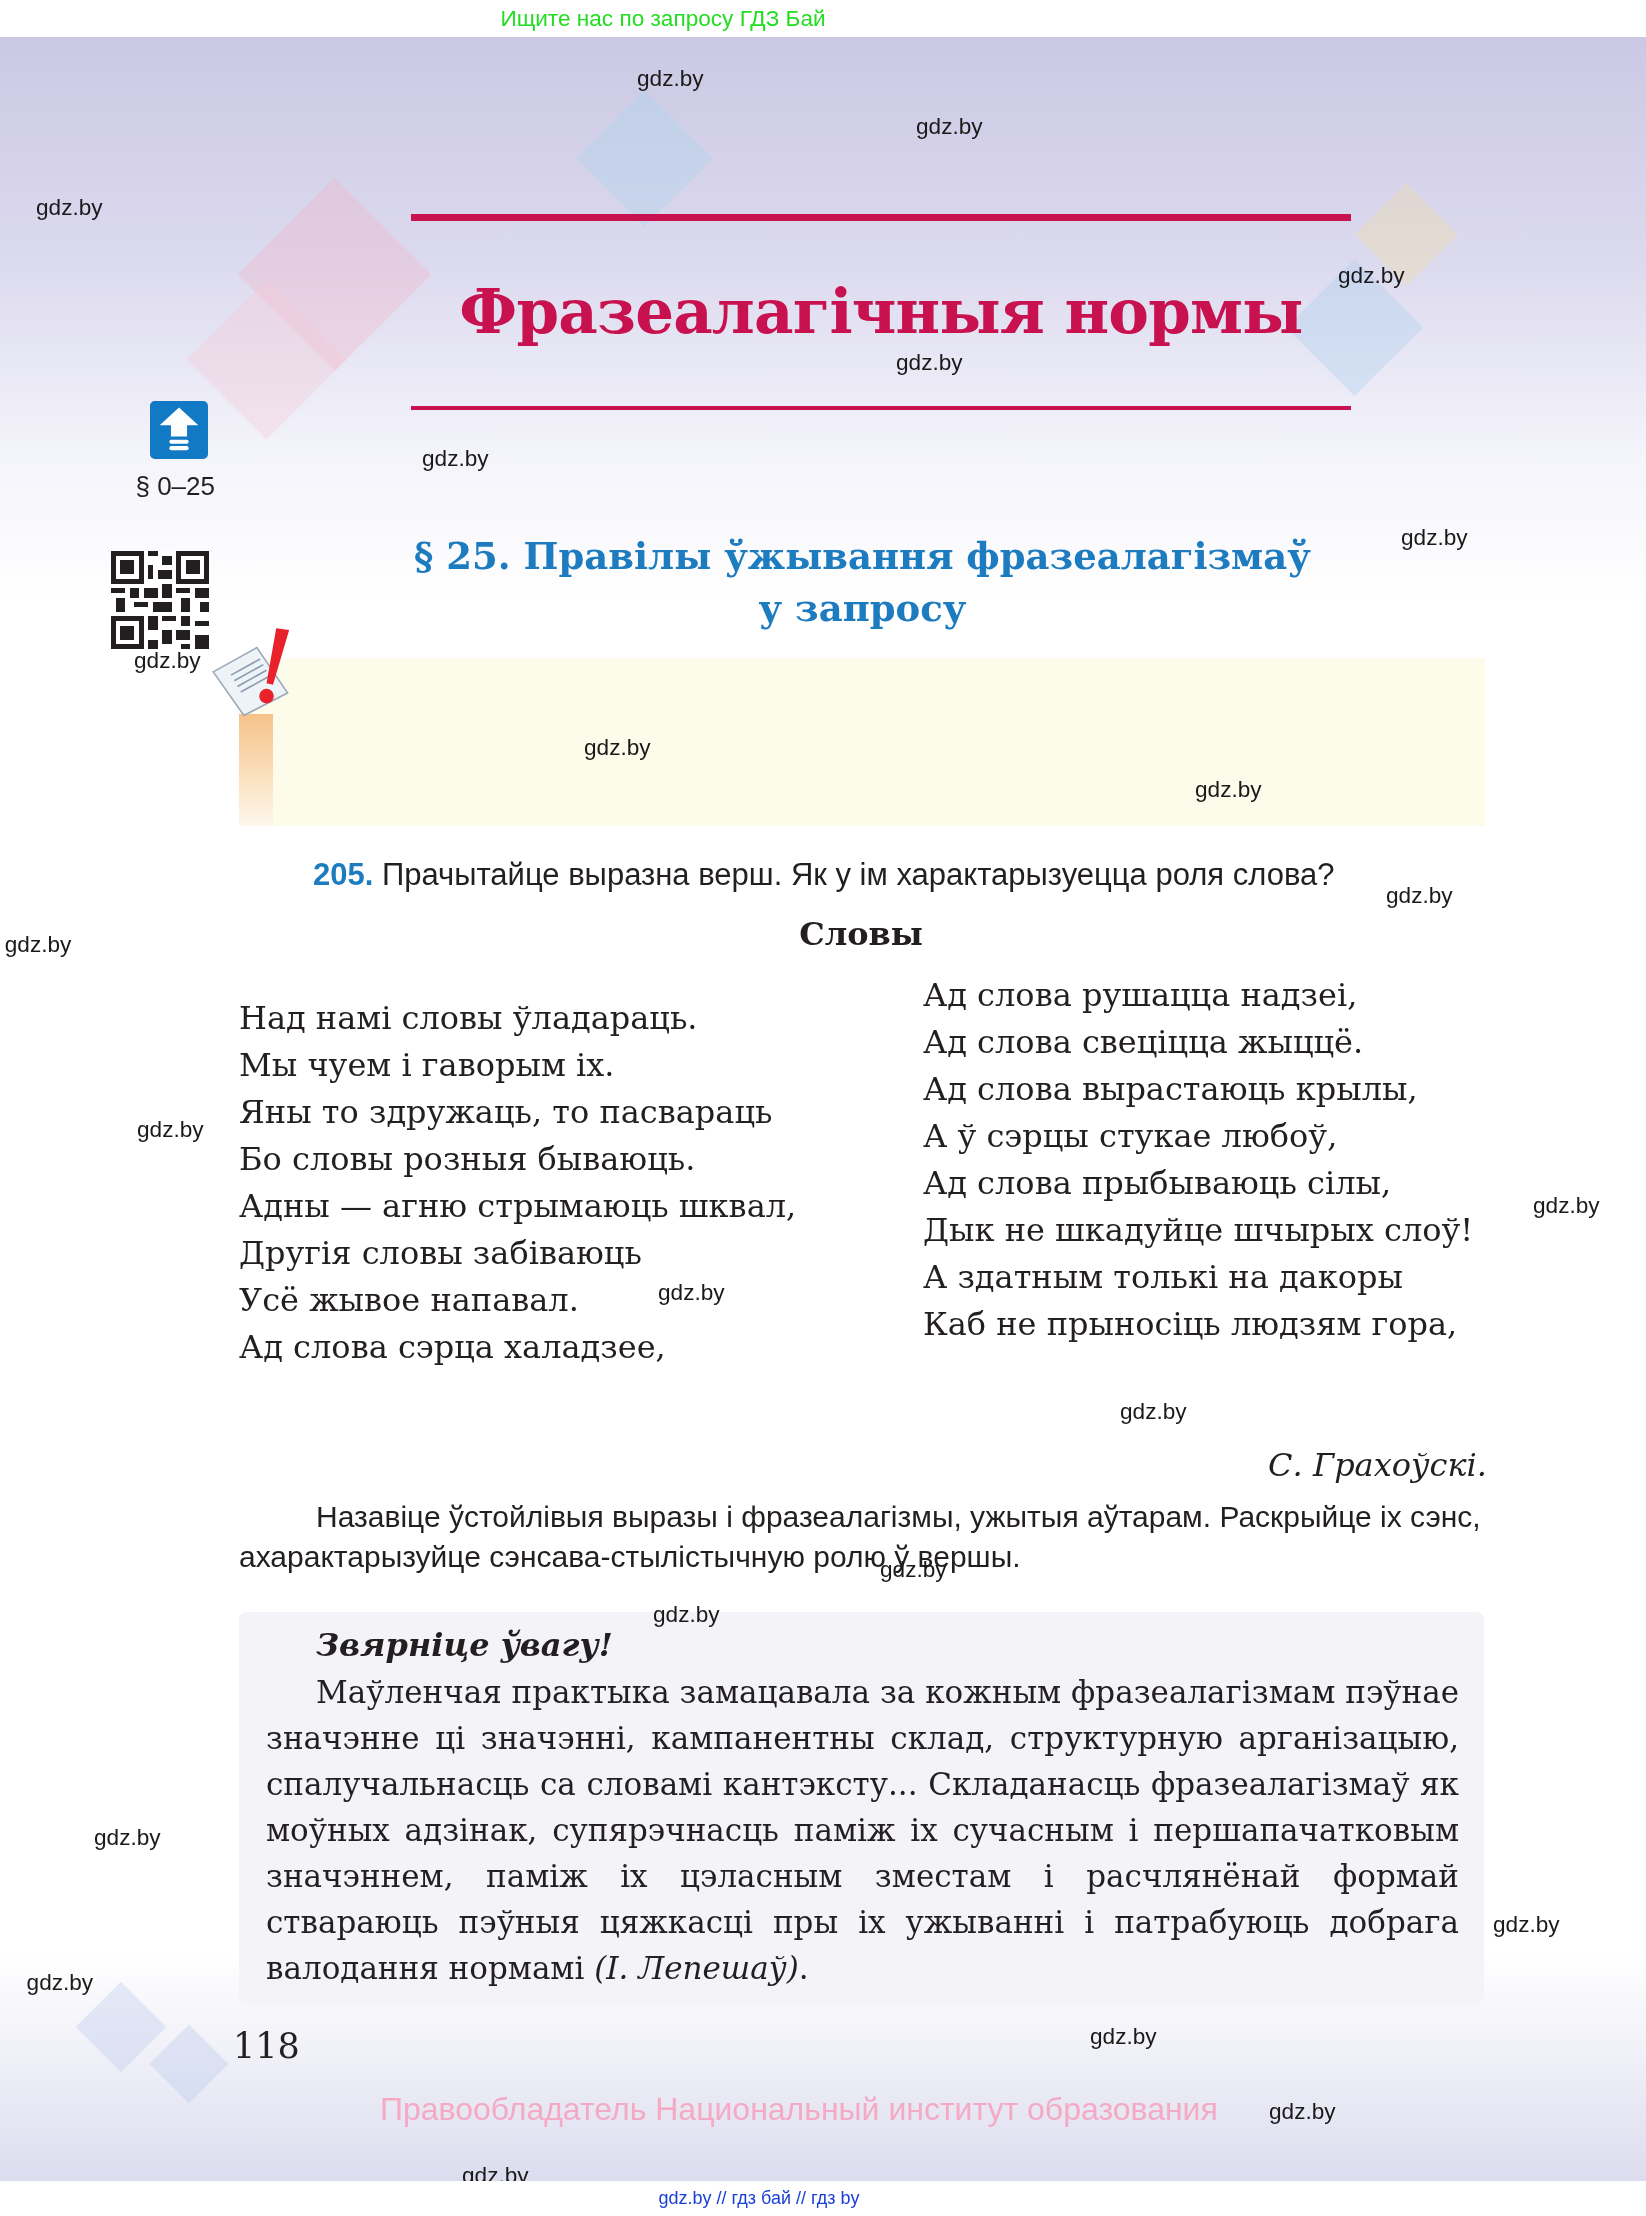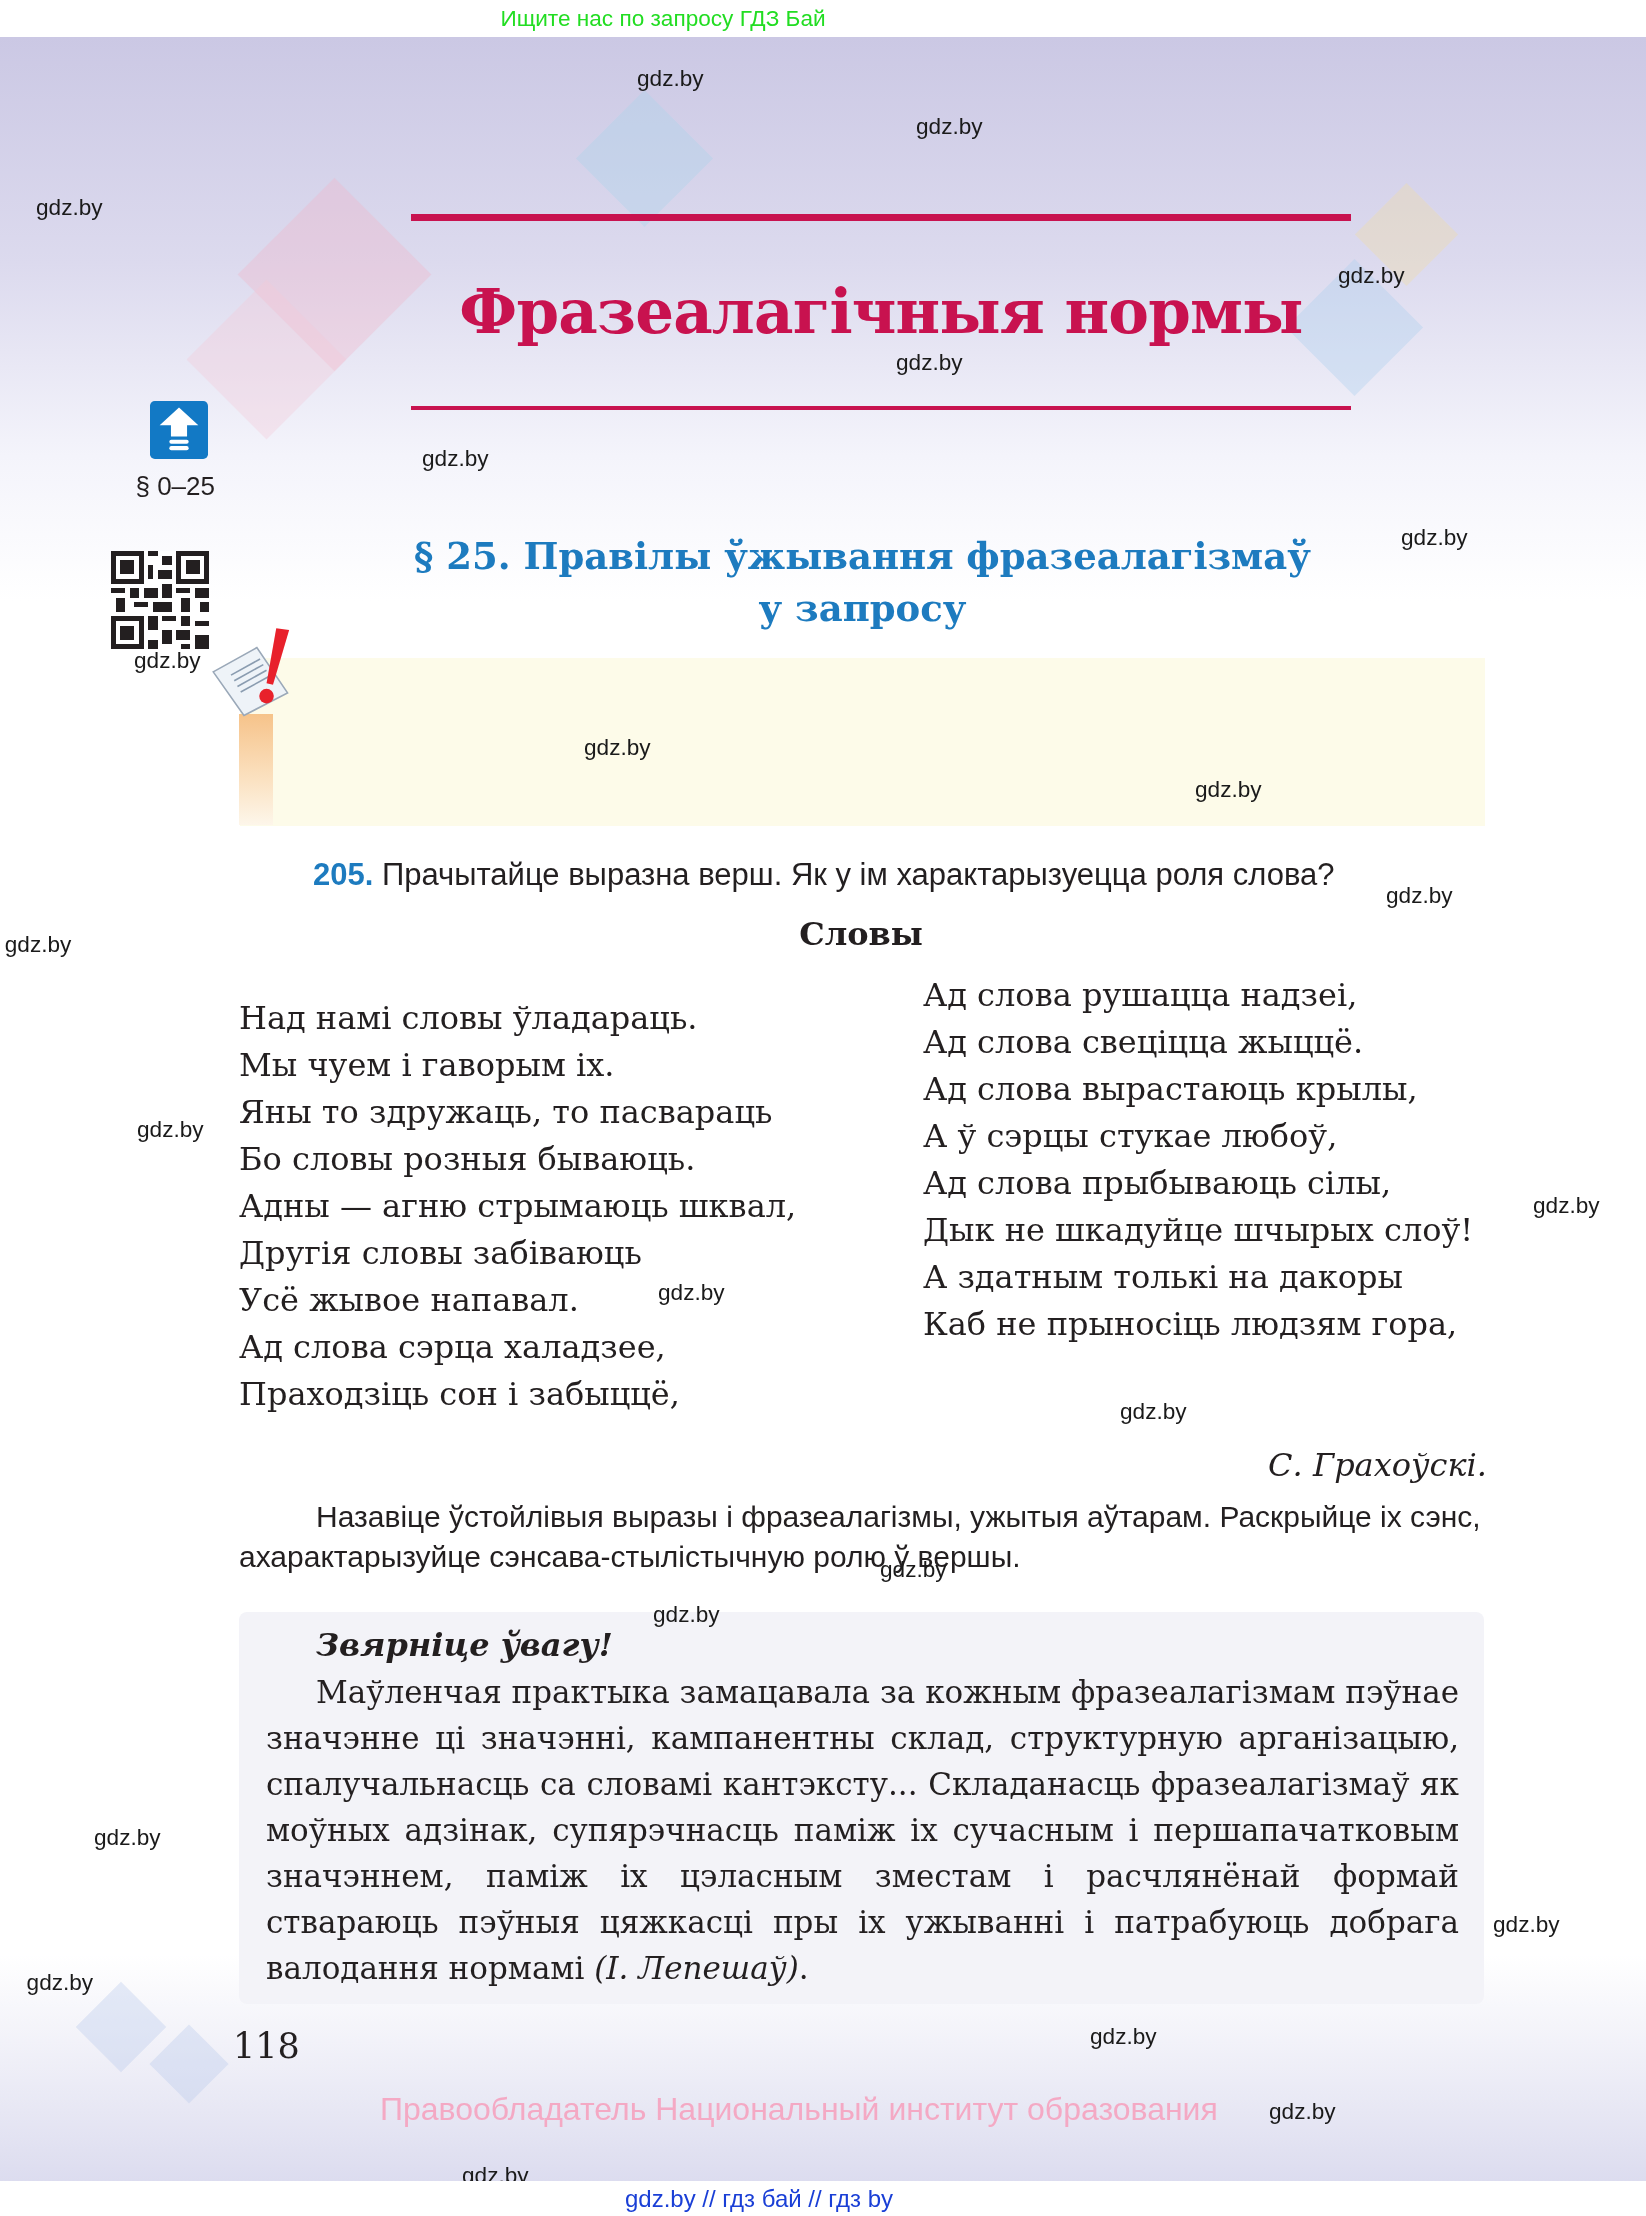--- a/index.html
+++ b/index.html
@@ -13,21 +13,21 @@
     }
     .page {
       position: absolute; left: 0; top: 37px; width: 1647px; height: 2144px;
       background: linear-gradient(180deg, #cbc8e4 0px, #dcdaee 226px, #f4f4fb 419px, #ffffff 564px, #ffffff 1918px, #eeeef7 2031px, #dcdcef 2144px);
       overflow: hidden;
     }
     .deco { position: absolute; transform: rotate(45deg); opacity: 0.35; }
     .bottom-banner {
       position: absolute; left: 0; top: 2181px; width: 1518px; height: 35px;
       background: #ffffff; text-align: center;
-      font-family: "Liberation Sans", sans-serif; font-size: 24px; line-height: 35px; color: #1a3fd6;
+      font-family: "Liberation Sans", sans-serif; font-size: 18px; line-height: 35px; color: #1a3fd6;
     }
 
     .rule { position: absolute; left: 411px; width: 940px; background: #c8124f; }
     .rule.top { top: 177px; height: 7.3px; }
     .rule.bottom { top: 369px; height: 4px; }
     .chapter-title {
       position: absolute; left: 411px; top: 239px; width: 940px; text-align: center;
       font-family: "DejaVu Serif", serif; font-weight: bold; font-size: 61px; color: #c8124f;
       letter-spacing: -0.8px;
     }
@@ -222,21 +222,20 @@
 
   <div class="poem-col left">
     <span class="line">Над намі словы ўладараць.</span>
     <span class="line">Мы чуем і гаворым іх.</span>
     <span class="line">Яны то здружаць, то пасвараць</span>
     <span class="line">Бо словы розныя бываюць.</span>
     <span class="line">Адны — агню стрымаюць шквал,</span>
     <span class="line">Другія словы забіваюць</span>
     <span class="line">Усё жывое напавал.</span>
     <span class="line">Ад слова сэрца халадзее,</span>
-    <span class="line">Праходзіць сон і забыццё,</span>
   </div>
   <div class="poem-col right">
     <span class="line">Ад слова рушацца надзеі,</span>
     <span class="line">Ад слова свеціцца жыццё.</span>
     <span class="line">Ад слова вырастаюць крылы,</span>
     <span class="line">А ў сэрцы стукае любоў,</span>
     <span class="line">Ад слова прыбываюць сілы,</span>
     <span class="line">Дык не шкадуйце шчырых слоў!</span>
     <span class="line">А здатным толькі на дакоры</span>
     <span class="line">Каб не прыносіць людзям гора,</span>

